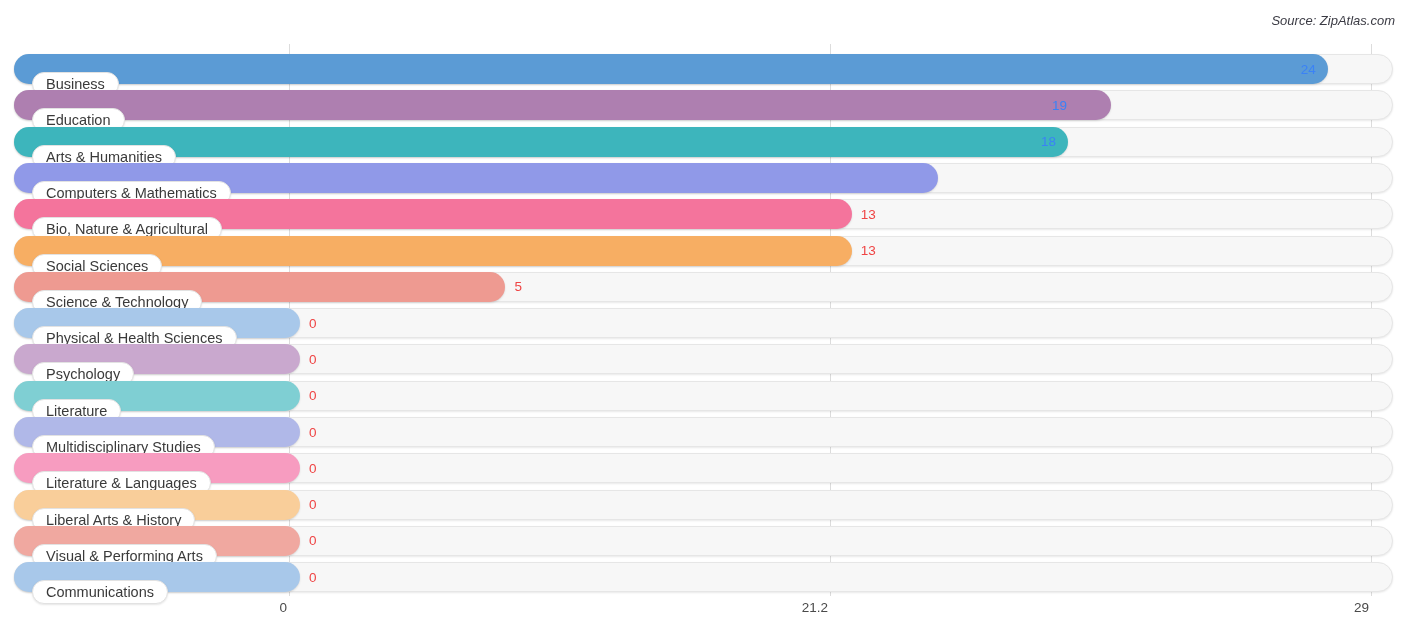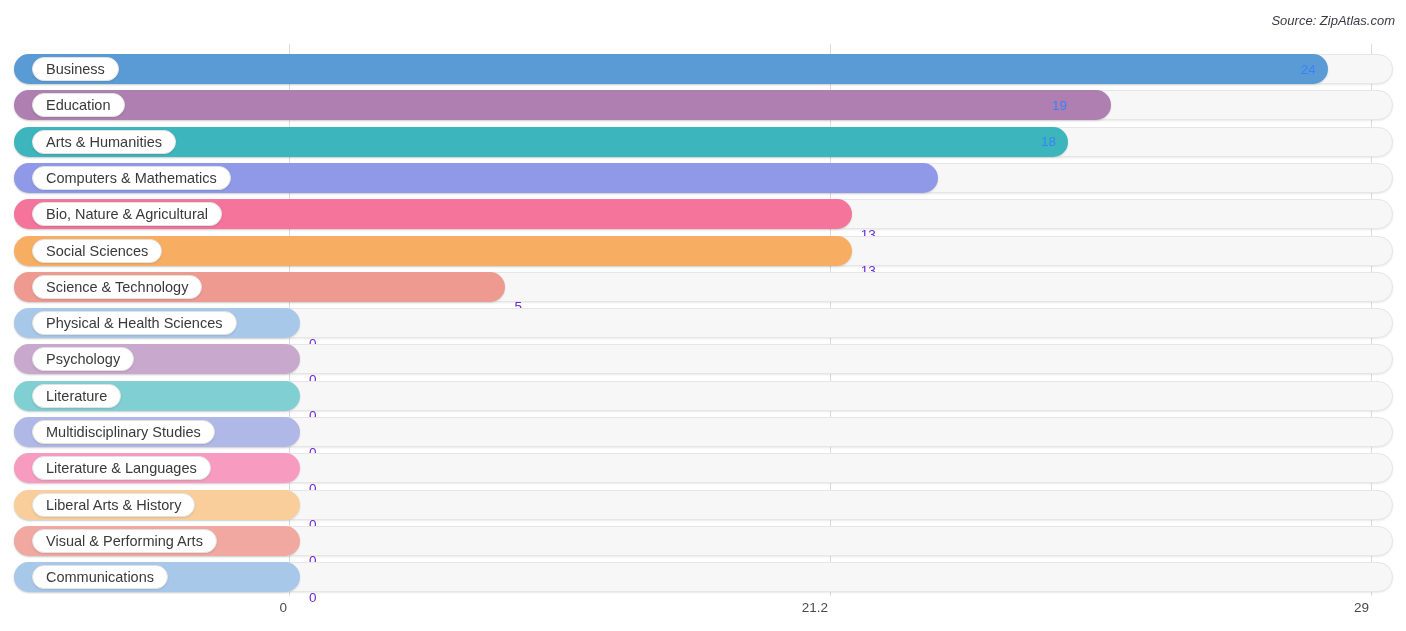--- a/index.html
+++ b/index.html
@@ -54,42 +54,42 @@
   }
   
   .bar {
     position: absolute; left: 0; top: 0;
     height: 30px;
     border-radius: 15px;
     box-shadow: 0 1px 2px rgba(0,0,0,.13);
   }
   
   .cap {
-    position: absolute; left: 18px; top: 3px;
+    position: absolute; left: 18px; top: 18px;
     height: 24px;
     background: #ffffff;
     border: 1px solid #e2e2e2;
     border-radius: 12px;
     display: flex; align-items: center;
     padding: 0 13px;
     box-shadow: 0 1px 2px rgba(0,0,0,.10);
   }
   .cap span {
     font-size: 14.5px; color: #3a3a3a; white-space: nowrap;
   }
   
   .val-in {
     position: absolute; top: 0; height: 30px;
     display: flex; align-items: center;
     font-size: 13.5px; color: #3b82f6;
   }
   .val-out {
     position: absolute; top: 0; height: 30px;
     display: flex; align-items: center;
-    font-size: 13.5px; color: #6d28d9; margin-top: 20px;
+    font-size: 13.5px; color: #ef4444;
   }
 
   
   .axis {
     position: absolute; left: 0; top: 596px;
     width: 1406px; height: 35px;
   }
   .tick {
     position: absolute; top: 4px;
     font-size: 13.5px; color: #4a4a4a;

